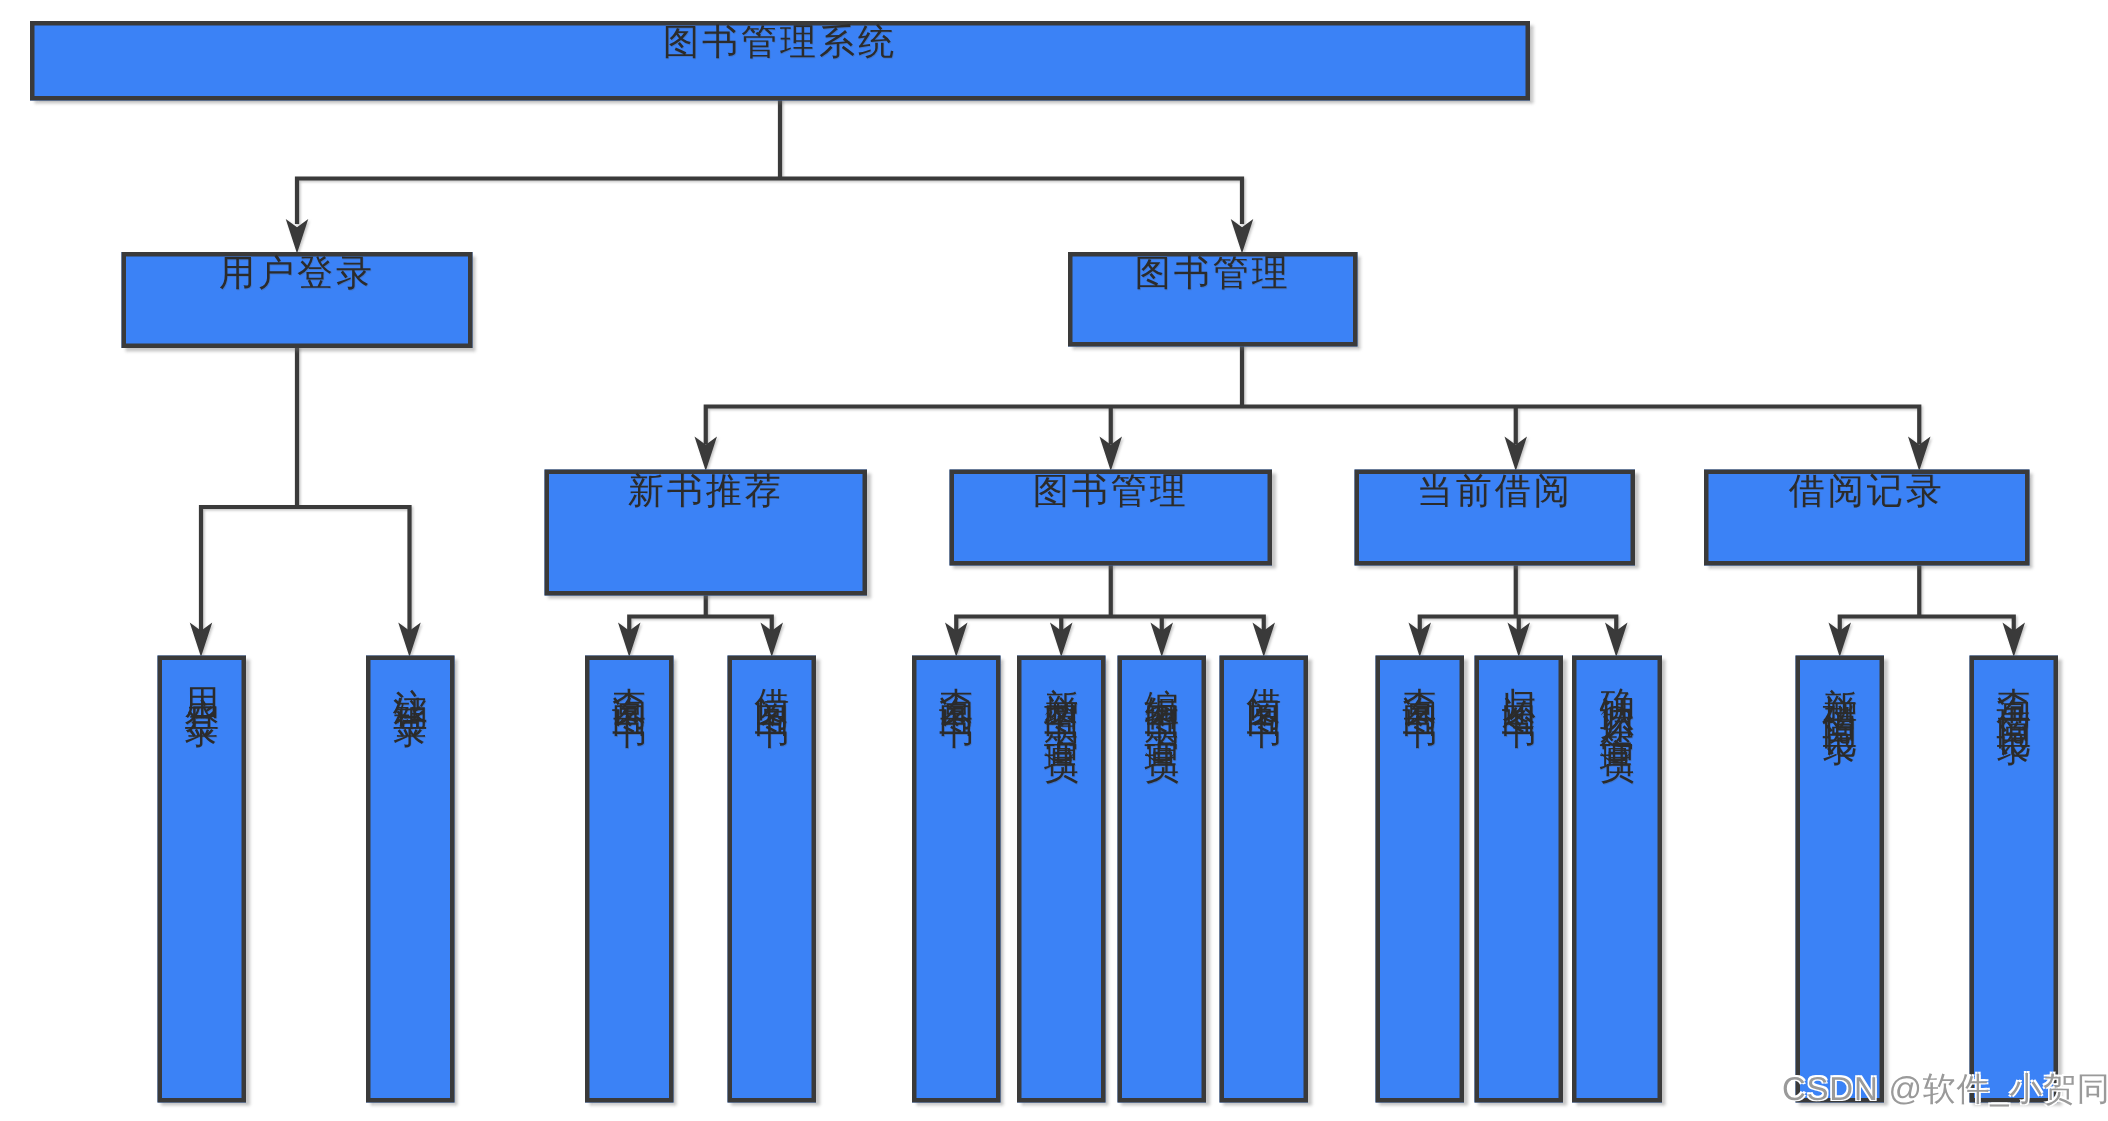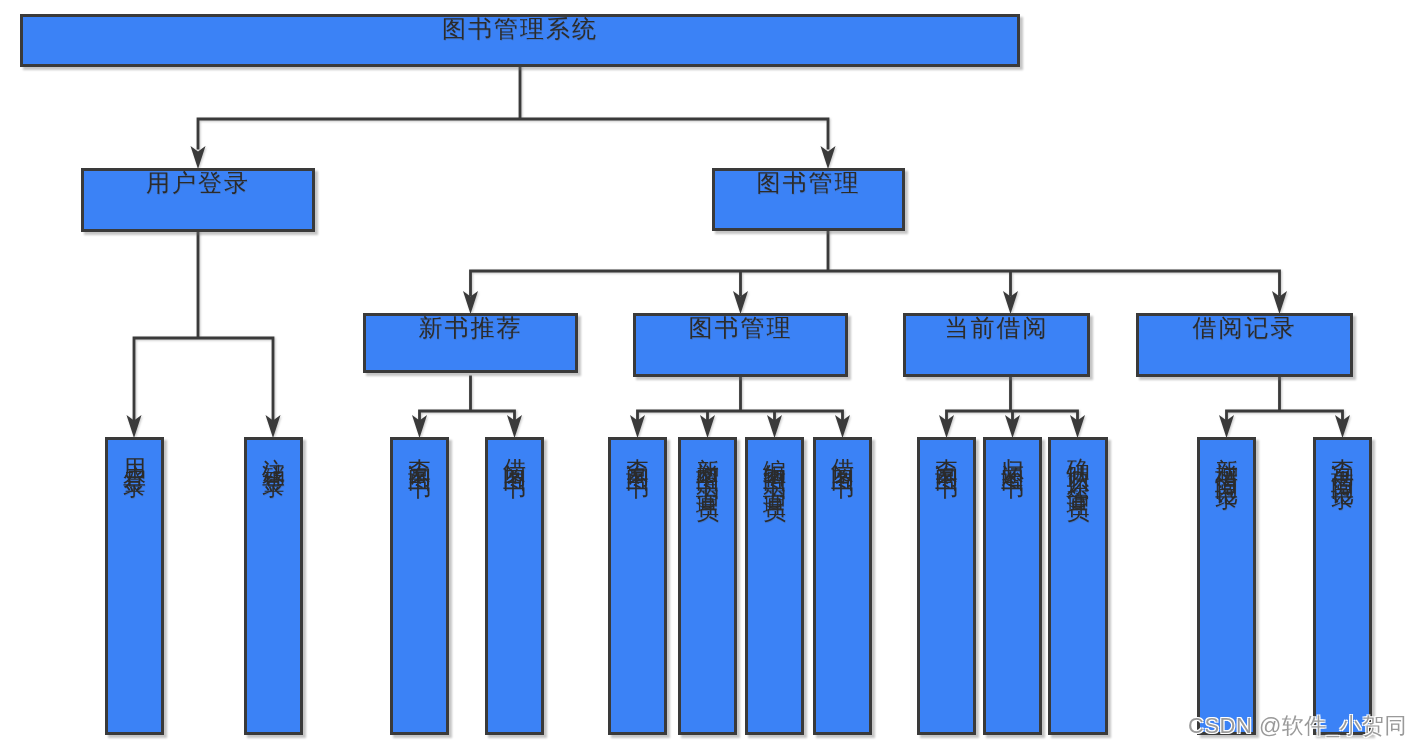--- a/index.html
+++ b/index.html
@@ -70,21 +70,21 @@
     <span class="lbl">图书管理系统</span>
   </div>
 
   <div class="node" style="left:81px;top:168px;width:234px;height:64px">
     <span class="lbl">用户登录</span>
   </div>
   <div class="node" style="left:712px;top:168px;width:193px;height:63px">
     <span class="lbl">图书管理</span>
   </div>
 
-  <div class="node" style="left:363px;top:313px;width:215px;height:60px">
+  <div class="node" style="left:363px;top:313px;width:215px;height:84px">
     <span class="lbl">新书推荐</span>
   </div>
   <div class="node" style="left:633px;top:313px;width:215px;height:64px">
     <span class="lbl">图书管理</span>
   </div>
   <div class="node" style="left:903px;top:313px;width:187px;height:64px">
     <span class="lbl">当前借阅</span>
   </div>
   <div class="node" style="left:1136px;top:313px;width:217px;height:64px">
     <span class="lbl">借阅记录</span>

